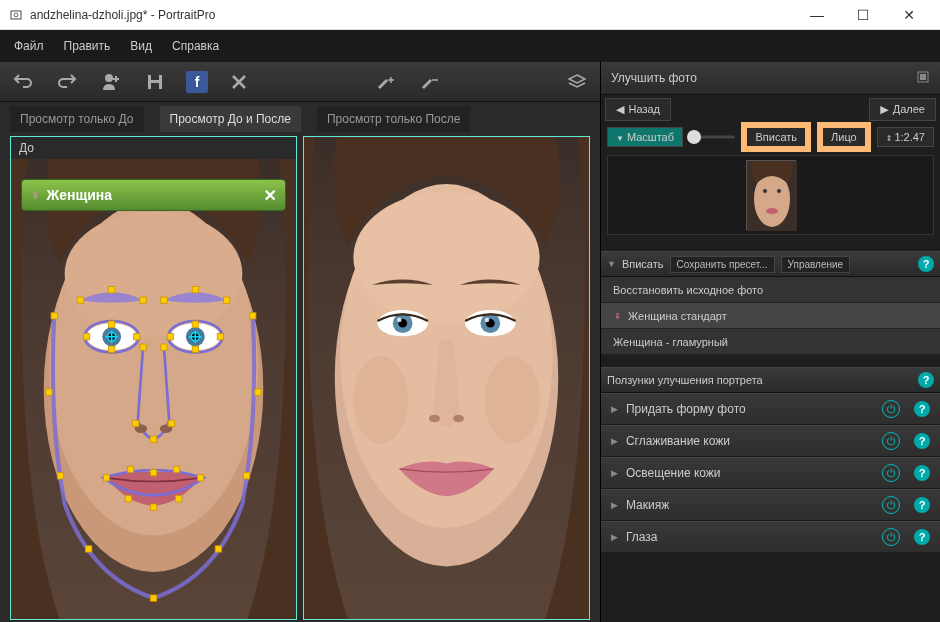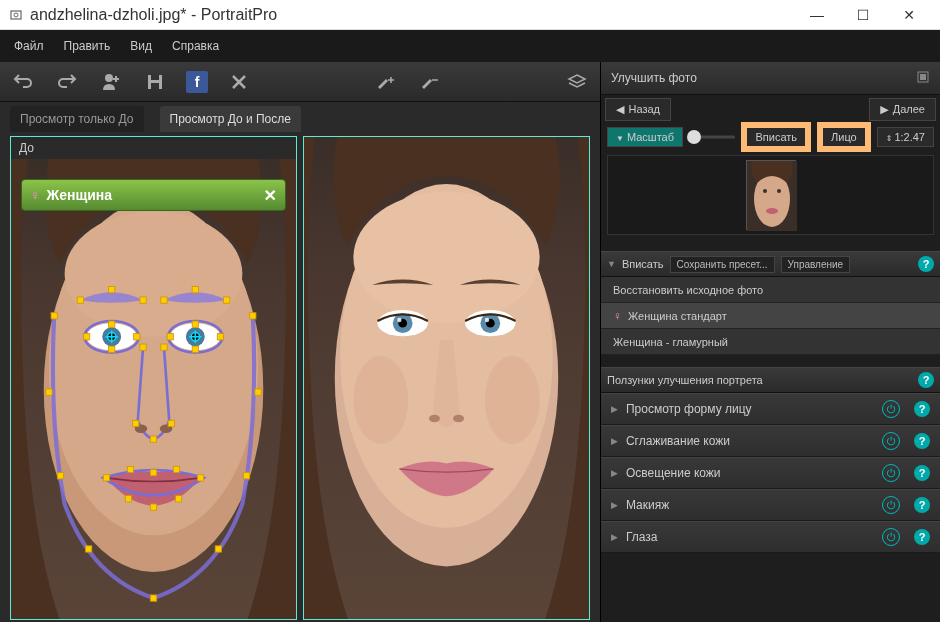--- a/index.html
+++ b/index.html
@@ -1,20 +1,20 @@
 <!DOCTYPE html>
 <html><head>
 <meta charset="utf-8">
 <style>
 * { margin: 0; padding: 0; box-sizing: border-box; font-family: Arial, sans-serif; }
 body { background: #fff; width: 940px; height: 622px; overflow: hidden; }
 
 .titlebar { height: 30px; background: #fff; display: flex; align-items: center; padding: 0 8px; border-bottom: 1px solid #ddd; }
 .titlebar-icon { width: 16px; height: 16px; margin-right: 6px; display: flex; align-items: center; justify-content: center; color: #666; }
-.titlebar-text { font-size: 16px; color: #333; flex: 1; }
+.titlebar-text { font-size: 12px; color: #333; flex: 1; }
 .win-controls { display: flex; gap: 0; }
 .win-btn { width: 46px; height: 30px; display: flex; align-items: center; justify-content: center; cursor: pointer; font-size: 14px; color: #333; }
 
 .menubar { height: 32px; background: #1a1a1a; display: flex; align-items: center; padding: 0 4px; }
 .menu-item { padding: 4px 10px; font-size: 12px; color: #ccc; cursor: pointer; }
 
 .main-content { display: flex; height: calc(622px - 30px - 24px); background: #2a2a2a; }
 .left-panel { flex: 1; display: flex; flex-direction: column; background: #2a2a2a; }
 .right-panel { width: 340px; background: #1e1e1e; border-left: 1px solid #000; display: flex; flex-direction: column; }
 
@@ -144,20 +144,21 @@
       <div class="tool-btn">
           <svg width="20" height="18" viewBox="0 0 20 18">
             <path d="M10 2 L18 6 L10 10 L2 6 Z M2 10 L10 14 L18 10" fill="none" stroke="#aaa" stroke-width="1.5"></path>
           </svg>
         </div>
     </div>
 
     <div class="view-tabs">
       <div class="view-tab">Просмотр только До</div>
       <div class="view-tab active">Просмотр До и После</div>
+      <div class="view-tab">Просмотр только После</div>
     </div>
 
     <div class="image-area">
       <div class="image-pane">
         <div class="pane-label">До</div>
         <div class="face-canvas">
           <svg class="face-svg" viewBox="0 0 280 440" preserveAspectRatio="xMidYMid slice">
 
             <path d="M20 0 Q10 80 15 200 Q20 350 50 440 L0 440 L0 0 Z" fill="#4a3020"></path>
             <path d="M260 0 Q270 80 265 200 Q260 350 230 440 L280 440 L280 0 Z" fill="#4a3020"></path>
@@ -359,21 +360,21 @@
     <div style="height:12px"></div>
 
     <div class="section-header">
       <span>Ползунки улучшения портрета</span>
       <span class="help-icon">?</span>
     </div>
 
     <div class="slider-sections">
       <div class="slider-section">
         <span class="chev">▶</span>
-        <span>Просмотр форму лицу</span>
+        <span>Придать форму фото</span>
         <span class="power-icon">⏻</span>
         <span class="help-icon" style="margin-left:6px">?</span>
       </div>
       <div class="slider-section">
         <span class="chev">▶</span>
         <span>Сглаживание кожи</span>
         <span class="power-icon">⏻</span>
         <span class="help-icon" style="margin-left:6px">?</span>
       </div>
       <div class="slider-section">

